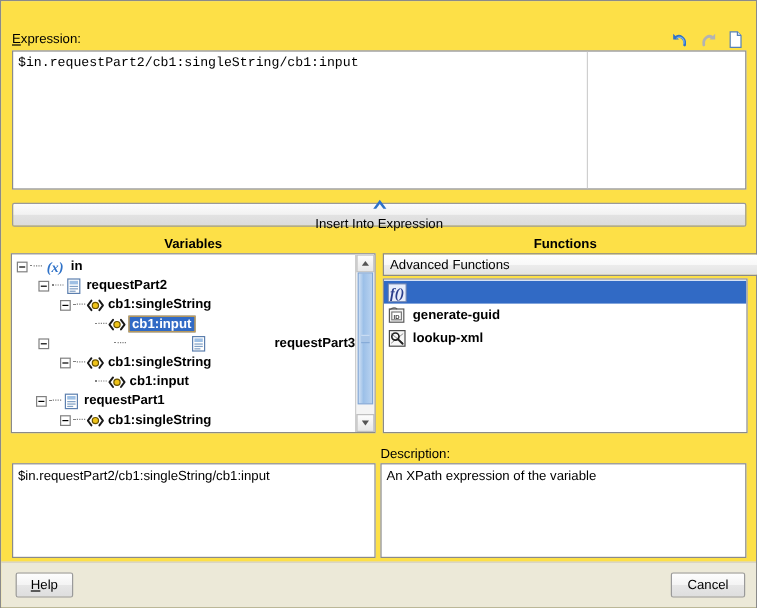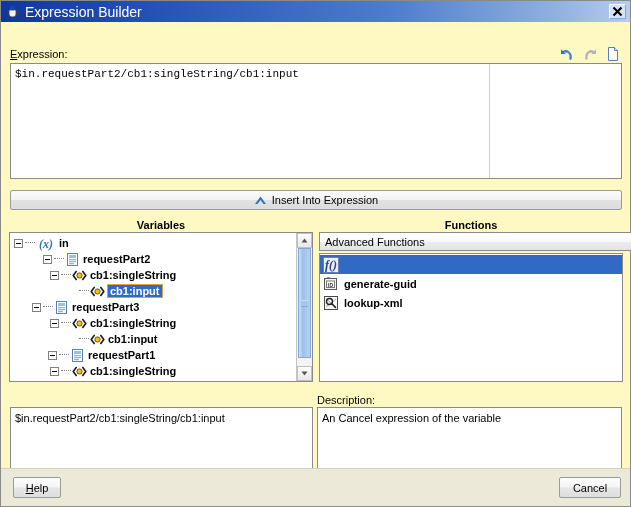--- a/index.html
+++ b/index.html
@@ -66,21 +66,21 @@
     cursor: pointer;
     box-sizing: border-box;
   }
   .close-btn svg { display:block; }
 
   
   .content {
     flex: 1 1 auto;
     padding: 0;
     position: relative;
-    background: #fef9c3;
+    background: #fde047;
   }
 
   .lbl {
     font-size: 11px;
     color: #000000;
     line-height: 13px;
   }
   .lbl u { text-decoration: underline; }
 
   .row-expr-label {
@@ -142,20 +142,21 @@
     box-sizing: border-box;
     border: 1px solid #9a9a9a;
     border-radius: 2px;
     background: linear-gradient(to bottom, #fbfbfb 0%, #f2f2f2 48%, #e2e2e2 52%, #dcdcdc 100%);
     display: flex;
     align-items: center;
     justify-content: center;
     gap: 5px;
     cursor: pointer;
     font-size: 11px;
+    flex-direction: column;
   }
 
   
   .sec-header {
     position: absolute;
     font-size: 11px;
     font-weight: bold;
     text-align: center;
   }
   .sec-variables { left: 8px; top: 197px; width: 304px; }
@@ -372,36 +373,20 @@
   }
   .btn-help { left: 12px; top: 8px; width: 48px; }
   .btn-ok { right: 76px; top: 8px; width: 62px; }
   .btn-cancel { right: 9px; top: 8px; width: 62px; text-align: right; }
 </style>
 </head>
 <body>
 
 <div class="window">
 
-  <div class="titlebar">
-    <span class="title-icon">
-      <svg width="16" height="16" viewBox="0 0 16 16">
-        <path d="M4 6 h7 v4 a3 3 0 0 1 -3 3 h-1 a3 3 0 0 1 -3 -3 z" fill="#f2f2f2" stroke="#444" stroke-width="0.8"></path>
-        <path d="M11 7 h1.6 a1.6 1.6 0 0 1 0 3.2 H11" fill="none" stroke="#444" stroke-width="0.9"></path>
-        <path d="M6 2.5 c1.6 1 -1.2 2 0.4 3.2" fill="none" stroke="#2255bb" stroke-width="1.1"></path>
-        <path d="M8.6 2.2 c1.6 1 -1.2 2 0.4 3.2" fill="none" stroke="#2255bb" stroke-width="1.1"></path>
-      </svg>
-    </span>
-    <span class="title-text">Expression Builder</span>
-    <span class="close-btn">
-      <svg width="11" height="11" viewBox="0 0 11 11">
-        <path d="M1.5 1.5 L9.5 9.5 M9.5 1.5 L1.5 9.5" stroke="#000" stroke-width="2.1" stroke-linecap="butt"></path>
-      </svg>
-    </span>
-  </div>
 
   <div class="content">
 
     <div class="row-expr-label lbl"><u>E</u><span>xpression:</span></div>
 
     <div class="expr-tools">
       <span class="tool-icon">
         <svg width="16" height="16" viewBox="0 0 16 16">
           <path d="M11.5 12.5 C12.5 6.5 7 3.5 4 6.5" fill="none" stroke="#2f72c8" stroke-width="2.3" stroke-linecap="round"></path>
           <path d="M2 3.2 L2 8 L6.8 8 Z" fill="#2f72c8"></path>
@@ -444,21 +429,21 @@
           <div class="tnode" style="padding-left: 4px;">
             <span class="expander"></span>
             <span class="dashline"></span>
             <span class="ticon">
               <svg width="20" height="15" viewBox="0 0 20 15" style="display: block;">
                 <text x="10" y="12" font-family="Liberation Serif, serif" font-size="12" font-style="italic" font-weight="bold" fill="#2f72c8" text-anchor="middle">(x)</text>
               </svg>
             </span>
             <span class="tlabel">in</span>
           </div>
-          <div class="tnode" style="padding-left: 33px;">
+          <div class="tnode" style="padding-left: 22px;">
             <span class="expander"></span>
             <span class="dashline"></span>
             <span class="ticon">
               <svg width="15" height="15" viewBox="0 0 15 15" style="display: block;">
                 <rect x="2.5" y="1.5" width="10" height="12" fill="#ffffff" stroke="#5c7fae"></rect>
                 <rect x="4" y="3" width="7" height="3" fill="#9fc0e4"></rect>
                 <rect x="4" y="7.2" width="7" height="1" fill="#7f9fc4"></rect>
                 <rect x="4" y="9.2" width="7" height="1" fill="#7f9fc4"></rect>
                 <rect x="4" y="11.2" width="5" height="1" fill="#7f9fc4"></rect>
               </svg>
@@ -482,21 +467,21 @@
             <span class="dashline"></span>
             <span class="ticon">
               <svg width="15" height="15" viewBox="0 0 15 15" style="display: block;">
                 <path d="M4.2 3.5 L1.2 7.5 L4.2 11.5" fill="none" stroke="#1a1a1a" stroke-width="1.6" stroke-linecap="round" stroke-linejoin="round"></path>
                 <path d="M10.8 3.5 L13.8 7.5 L10.8 11.5" fill="none" stroke="#1a1a1a" stroke-width="1.6" stroke-linecap="round" stroke-linejoin="round"></path>
                 <circle cx="7.5" cy="7.5" r="2.6" fill="#f0c419" stroke="#6b5400" stroke-width="1"></circle>
               </svg>
             </span>
             <span class="tlabel sel">cb1:input</span>
           </div>
-          <div class="tnode" style="padding-left: 22px;">
+          <div class="tnode" style="padding-left: 22px; justify-content: space-between;">
             <span class="expander"></span>
             <span class="dashline"></span>
             <span class="ticon">
               <svg width="15" height="15" viewBox="0 0 15 15" style="display: block;">
                 <rect x="2.5" y="1.5" width="10" height="12" fill="#ffffff" stroke="#5c7fae"></rect>
                 <rect x="4" y="3" width="7" height="3" fill="#9fc0e4"></rect>
                 <rect x="4" y="7.2" width="7" height="1" fill="#7f9fc4"></rect>
                 <rect x="4" y="9.2" width="7" height="1" fill="#7f9fc4"></rect>
                 <rect x="4" y="11.2" width="5" height="1" fill="#7f9fc4"></rect>
               </svg>
@@ -520,21 +505,21 @@
             <span class="dashline"></span>
             <span class="ticon">
               <svg width="15" height="15" viewBox="0 0 15 15" style="display: block;">
                 <path d="M4.2 3.5 L1.2 7.5 L4.2 11.5" fill="none" stroke="#1a1a1a" stroke-width="1.6" stroke-linecap="round" stroke-linejoin="round"></path>
                 <path d="M10.8 3.5 L13.8 7.5 L10.8 11.5" fill="none" stroke="#1a1a1a" stroke-width="1.6" stroke-linecap="round" stroke-linejoin="round"></path>
                 <circle cx="7.5" cy="7.5" r="2.6" fill="#f0c419" stroke="#6b5400" stroke-width="1"></circle>
               </svg>
             </span>
             <span class="tlabel">cb1:input</span>
           </div>
-          <div class="tnode" style="padding-left: 38px;">
+          <div class="tnode" style="padding-left: 20px;">
             <span class="expander"></span>
             <span class="dashline"></span>
             <span class="ticon">
               <svg width="15" height="15" viewBox="0 0 15 15" style="display: block;">
                 <rect x="2.5" y="1.5" width="10" height="12" fill="#ffffff" stroke="#5c7fae"></rect>
                 <rect x="4" y="3" width="7" height="3" fill="#9fc0e4"></rect>
                 <rect x="4" y="7.2" width="7" height="1" fill="#7f9fc4"></rect>
                 <rect x="4" y="9.2" width="7" height="1" fill="#7f9fc4"></rect>
                 <rect x="4" y="11.2" width="5" height="1" fill="#7f9fc4"></rect>
               </svg>
@@ -623,21 +608,21 @@
         </div>
       </div>
 
     <div class="cp-label lbl">Content Preview:</div>
     <div class="cp-box">
       <div class="pane-text">$in.requestPart2/cb1:singleString/cb1:input</div>
     </div>
 
     <div class="desc-label lbl">Description:</div>
     <div class="desc-box">
-      <div class="pane-text">An Cancel expression of the variable</div>
+      <div class="pane-text">An XPath expression of the variable</div>
     </div>
 
     <div class="footer">
       <div class="btn btn-help">
           <u>H</u>
           <span>elp</span>
         </div>
       <div class="btn btn-cancel">Cancel</div>
     </div>
 

